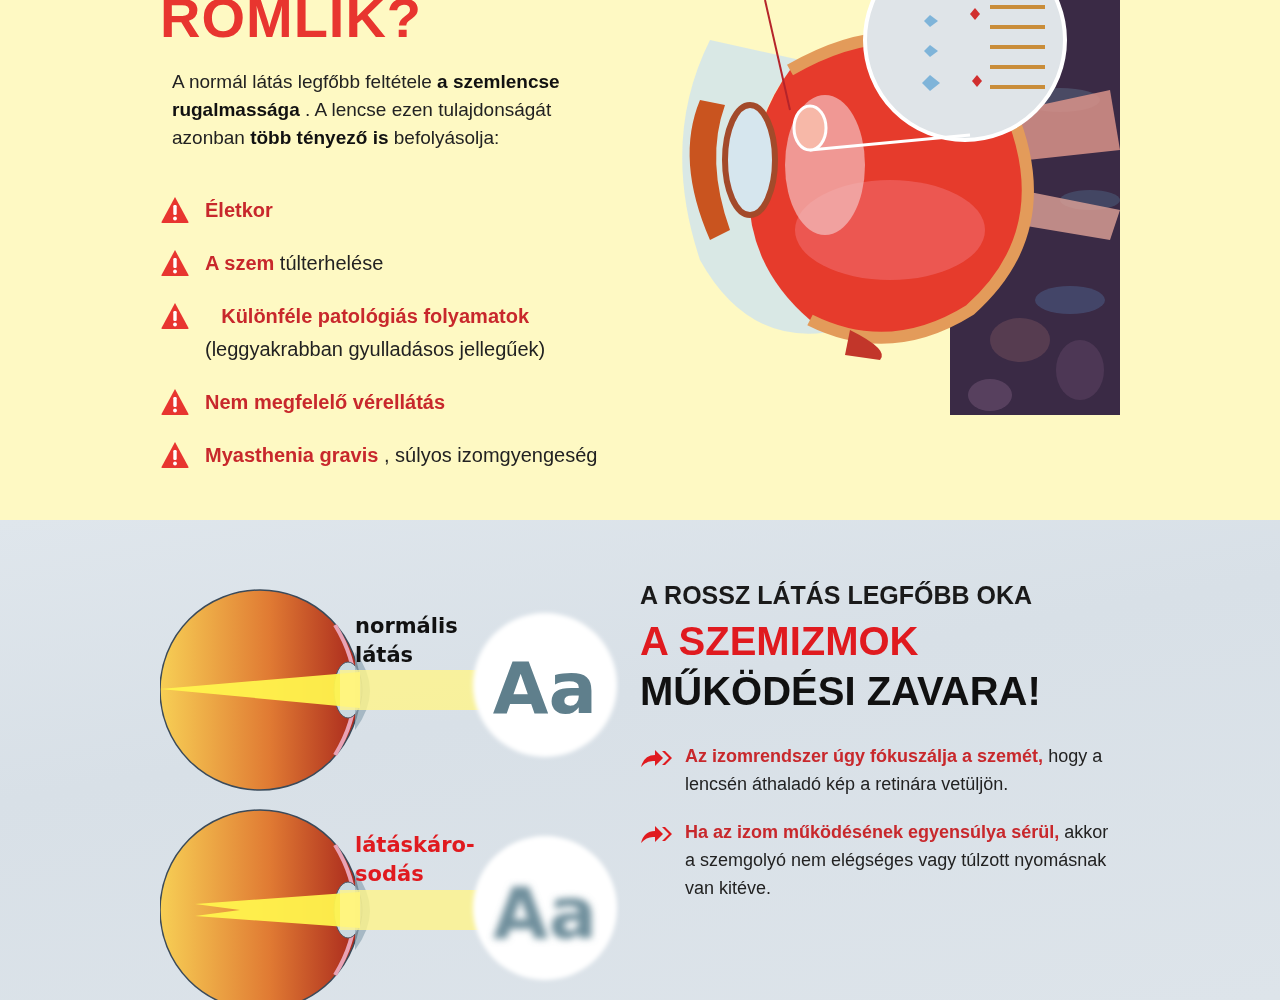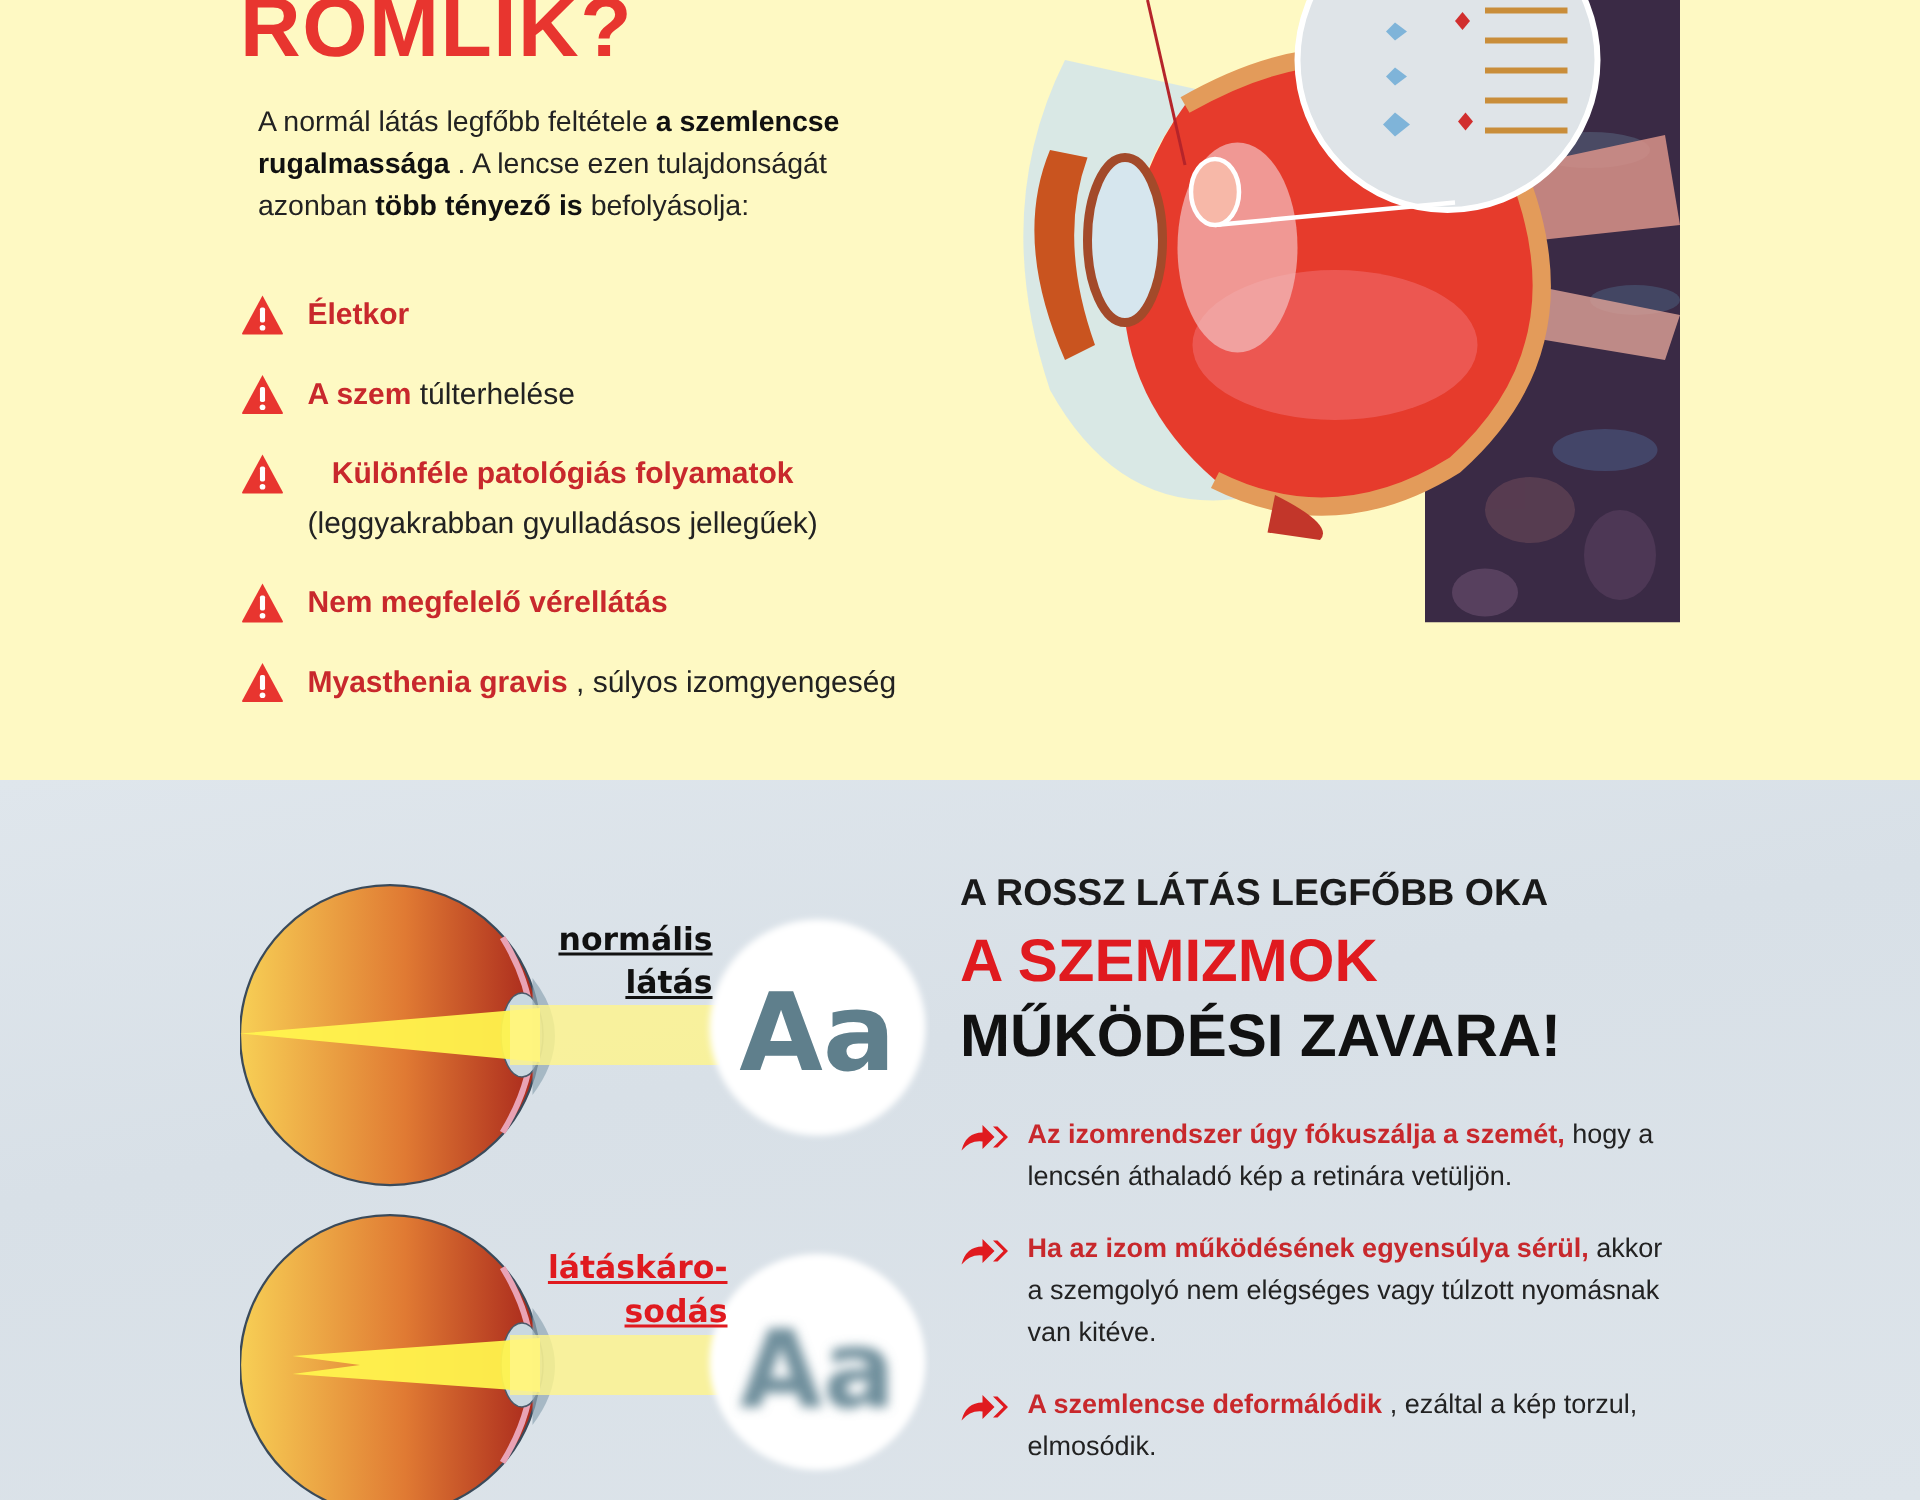--- a/index.html
+++ b/index.html
@@ -9,21 +9,21 @@
   .intro{position:absolute;left:172px;top:68px;width:440px;font-size:19px;line-height:28px;color:#222;margin:0;}
   .intro b{color:#111;}
   .factors{position:absolute;left:160px;top:194px;width:500px;margin:0;padding:0;list-style:none;}
   .factor{display:flex;align-items:flex-start;font-size:20px;line-height:33px;margin-bottom:20px;text-align:center;}
   .factor .warn{width:30px;height:30px;flex:0 0 30px;margin-right:15px;margin-top:1px;}
   .red{color:#c8282c;font-weight:bold;}
   .plain{color:#222;}
   .eye-img{position:absolute;left:640px;top:0;width:480px;height:415px;}
   .sec2{position:absolute;left:0;top:520px;width:1280px;height:480px;background:linear-gradient(170deg,#dfe6ec 0%,#d8e0e7 40%,#dde4ea 100%);}
   .diagram{position:absolute;left:160px;top:60px;width:460px;height:420px;}
-  .lbl{position:absolute;font-weight:bold;font-size:21px;line-height:29px;text-align:right;font-family:"DejaVu Sans",sans-serif;text-decoration:underline;}
+  .lbl{position:absolute;font-weight:bold;font-size:21px;line-height:29px;text-align:left;font-family:"DejaVu Sans",sans-serif;}
   .h-small{position:absolute;left:640px;top:60px;font-size:25px;color:#1a1a1a;margin:0;line-height:30px;}
   .h-red{position:absolute;left:640px;top:98px;font-size:40px;color:#e01a1f;margin:0;line-height:46px;text-align:center;}
   .h-big{position:absolute;left:640px;top:148px;font-size:40px;color:#111;margin:0;line-height:46px;}
   .points{position:absolute;left:640px;top:222px;width:480px;list-style:none;margin:0;padding:0;}
   .point{display:flex;font-size:18px;line-height:28px;margin-bottom:20px;}
   .point .arr{width:34px;height:22px;flex:0 0 34px;margin-right:11px;margin-top:5px;}
 </style>
 </head>
 <body>
 
@@ -175,20 +175,14 @@
           <use href="#arr"></use>
         </svg>
       <div><span class="red">Az izomrendszer úgy fókuszálja a szemét,</span><span class="plain"> hogy a lencsén áthaladó kép a retinára vetüljön.</span></div>
     </li>
     <li class="point">
       <svg class="arr">
           <use href="#arr"></use>
         </svg>
       <div><span class="red">Ha az izom működésének egyensúlya sérül,</span><span class="plain"> akkor a szemgolyó nem elégséges vagy túlzott nyomásnak van kitéve.</span></div>
     </li>
-    <li class="point">
-      <svg class="arr">
-          <use href="#arr"></use>
-        </svg>
-      <div><span class="red">A szemlencse deformálódik</span><span class="plain"> , ezáltal a kép torzul, elmosódik.</span></div>
-    </li>
   </ul>
 </div>
 
 </body></html>

